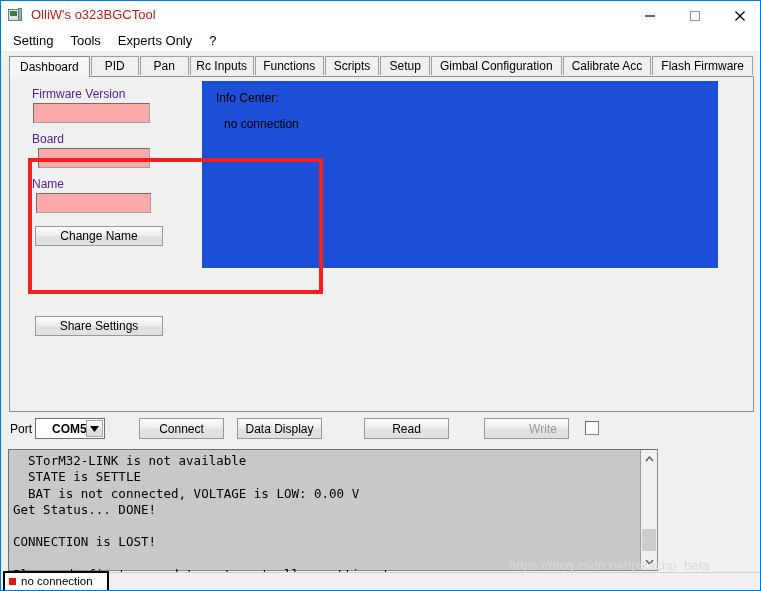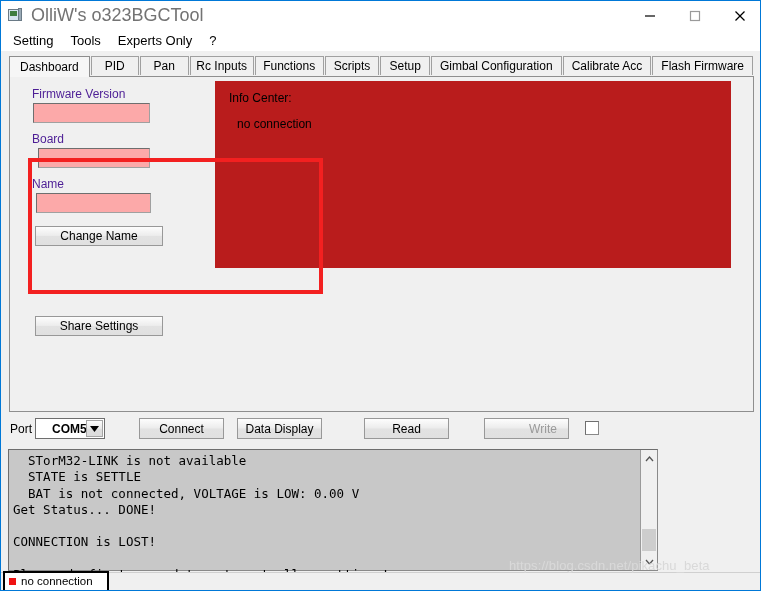--- a/index.html
+++ b/index.html
@@ -48,22 +48,22 @@
     width: 7px; height: 5px;
     background: #3f7d3f;
   }
   #app-icon .ic-stand {
     position: absolute; left: 10px; top: 1px;
     width: 4px; height: 13px;
     background: #9aaab6;
     border: 1px solid #6a7a86;
   }
   #window-title {
-    font-size: 18px;
-    color: #737373;
+    font-size: 13px;
+    color: #b91c1c;
     line-height: 16px;
     white-space: nowrap;
   }
   #win-controls {
     position: absolute;
     right: 0; top: 0;
     height: 29px;
     display: flex;
   }
   .winbtn {
@@ -133,23 +133,23 @@
     left: 8px; top: 76px;
     width: 745px; height: 336px;
     background: #f0f0f0;
     border: 1px solid #8e8e8e;
     z-index: 2;
   }
 
   
   #gray-region {
     position: absolute;
-    left: 205px; top: 4px;
+    left: 192px; top: 4px;
     width: 516px; height: 187px;
-    background: #b91c1c;
+    background: #1d4ed8;
   }
   #info-center-label {
     position: absolute;
     left: 14px; top: 10px;
     font-size: 12px; color: #000;
     line-height: 14px;
   }
   #info-center-value {
     position: absolute;
     left: 22px; top: 36px;

